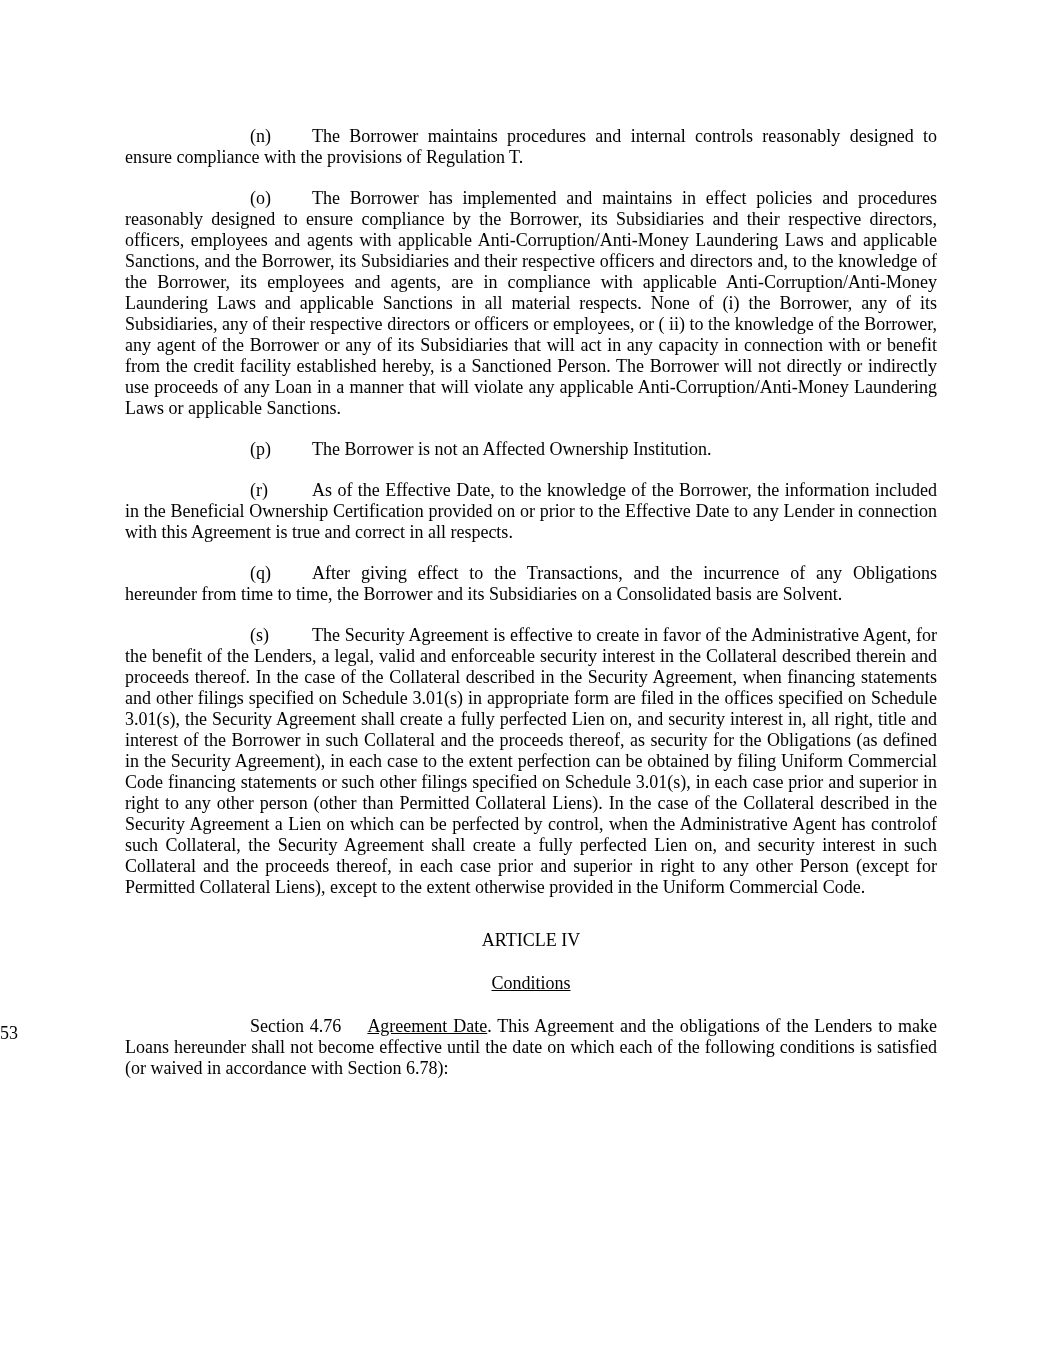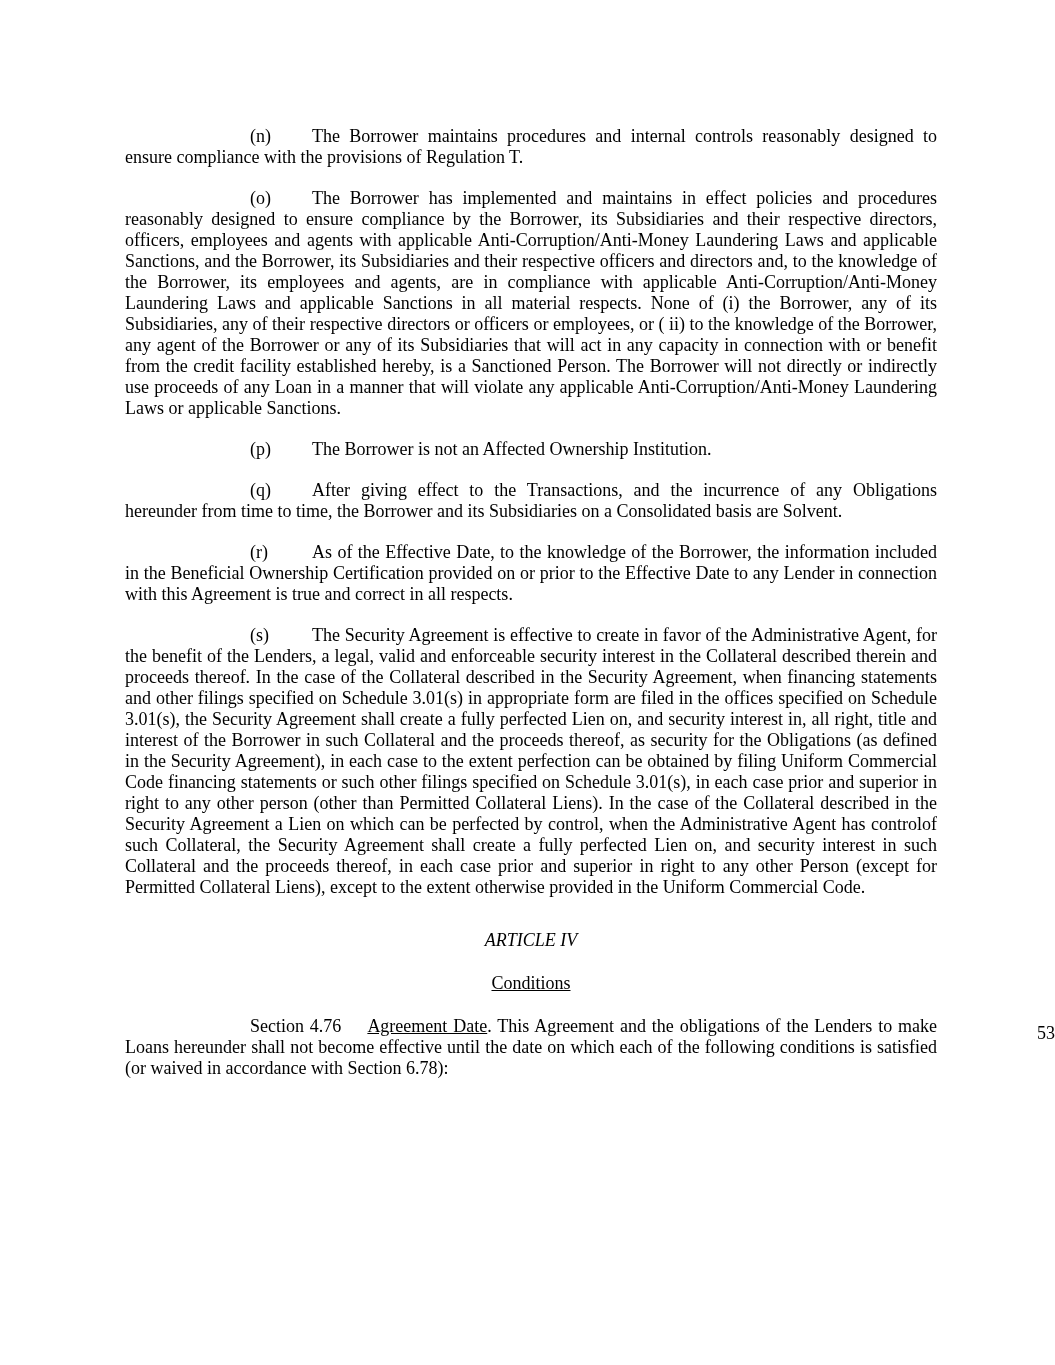--- a/index.html
+++ b/index.html
@@ -36,52 +36,51 @@
     display: inline-block;
     width: 26px;
   }
   .underline {
     text-decoration: underline;
   }
   .article-title {
     text-align: center;
     text-indent: 0;
     margin: 32px 0 22px 0;
-    font-style: italic;
   }
   .conditions-heading {
     text-align: center;
     text-indent: 0;
     margin: 18px 0 22px 0;
   }
   .page-number {
     position: absolute;
     left: 0;
     right: 0;
     bottom: 72px;
-    text-align: right;
+    text-align: left;
     font-family: "Liberation Serif", "DejaVu Serif", serif;
     font-size: 18px;
     color: #000000;
   }
 </style>
 </head>
 <body>
 
 <div class="page">
 
   <p class="body-para"><span class="para-label">(n)</span><span>The Borrower maintains procedures and internal controls reasonably designed to ensure compliance with the provisions of Regulation T.</span></p>
 
   <p class="body-para"><span class="para-label">(o)</span><span>The Borrower has implemented and maintains in effect policies and procedures reasonably designed to ensure compliance by the Borrower, its Subsidiaries and their respective directors, officers, employees and agents with applicable Anti-Corruption/Anti-Money Laundering Laws and applicable Sanctions, and the Borrower, its Subsidiaries and their respective officers and directors and, to the knowledge of the Borrower, its employees and agents, are in compliance with applicable Anti-Corruption/Anti-Money Laundering Laws and applicable Sanctions in all material respects. None of (i) the Borrower, any of its Subsidiaries, any of their respective directors or officers or employees, or ( ii) to the knowledge of the Borrower, any agent of the Borrower or any of its Subsidiaries that will act in any capacity in connection with or benefit from the credit facility established hereby, is a Sanctioned Person. The Borrower will not directly or indirectly use proceeds of any Loan in a manner that will violate any applicable Anti-Corruption/Anti-Money Laundering Laws or applicable Sanctions.</span></p>
 
   <p class="body-para"><span class="para-label">(p)</span><span>The Borrower is not an Affected Ownership Institution.</span></p>
 
+  <p class="body-para"><span class="para-label">(r)</span><span>As of the Effective Date, to the knowledge of the Borrower, the information included in the Beneficial Ownership Certification provided on or prior to the Effective Date to any Lender in connection with this Agreement is true and correct in all respects.</span></p>
+
   <p class="body-para"><span class="para-label">(q)</span><span>After giving effect to the Transactions, and the incurrence of any Obligations hereunder from time to time, the Borrower and its Subsidiaries on a Consolidated basis are Solvent.</span></p>
-
-  <p class="body-para"><span class="para-label">(r)</span><span>As of the Effective Date, to the knowledge of the Borrower, the information included in the Beneficial Ownership Certification provided on or prior to the Effective Date to any Lender in connection with this Agreement is true and correct in all respects.</span></p>
 
   <p class="body-para"><span class="para-label">(s)</span><span>The Security Agreement is effective to create in favor of the Administrative Agent, for the benefit of the Lenders, a legal, valid and enforceable security interest in the Collateral described therein and proceeds thereof. In the case of the Collateral described in the Security Agreement, when financing statements and other filings specified on Schedule 3.01(s) in appropriate form are filed in the offices specified on Schedule 3.01(s), the Security Agreement shall create a fully perfected Lien on, and security interest in, all right, title and interest of the Borrower in such Collateral and the proceeds thereof, as security for the Obligations (as defined in the Security Agreement), in each case to the extent perfection can be obtained by filing Uniform Commercial Code financing statements or such other filings specified on Schedule 3.01(s), in each case prior and superior in right to any other person (other than Permitted Collateral Liens). In the case of the Collateral described in the Security Agreement a Lien on which can be perfected by control, when the Administrative Agent has controlof such Collateral, the Security Agreement shall create a fully perfected Lien on, and security interest in such Collateral and the proceeds thereof, in each case prior and superior in right to any other Person (except for Permitted Collateral Liens), except to the extent otherwise provided in the Uniform Commercial Code.</span></p>
 
   <p class="article-title">ARTICLE IV</p>
 
   <p class="conditions-heading"><span class="underline">Conditions</span></p>
 
   <p class="body-para"><span>Section 4.76</span><span class="section-gap"></span><span class="underline">Agreement Date</span><span>. This Agreement and the obligations of the Lenders to make Loans hereunder shall not become effective until the date on which each of the following conditions is satisfied (or waived in accordance with Section 6.78):</span></p>
 
 

